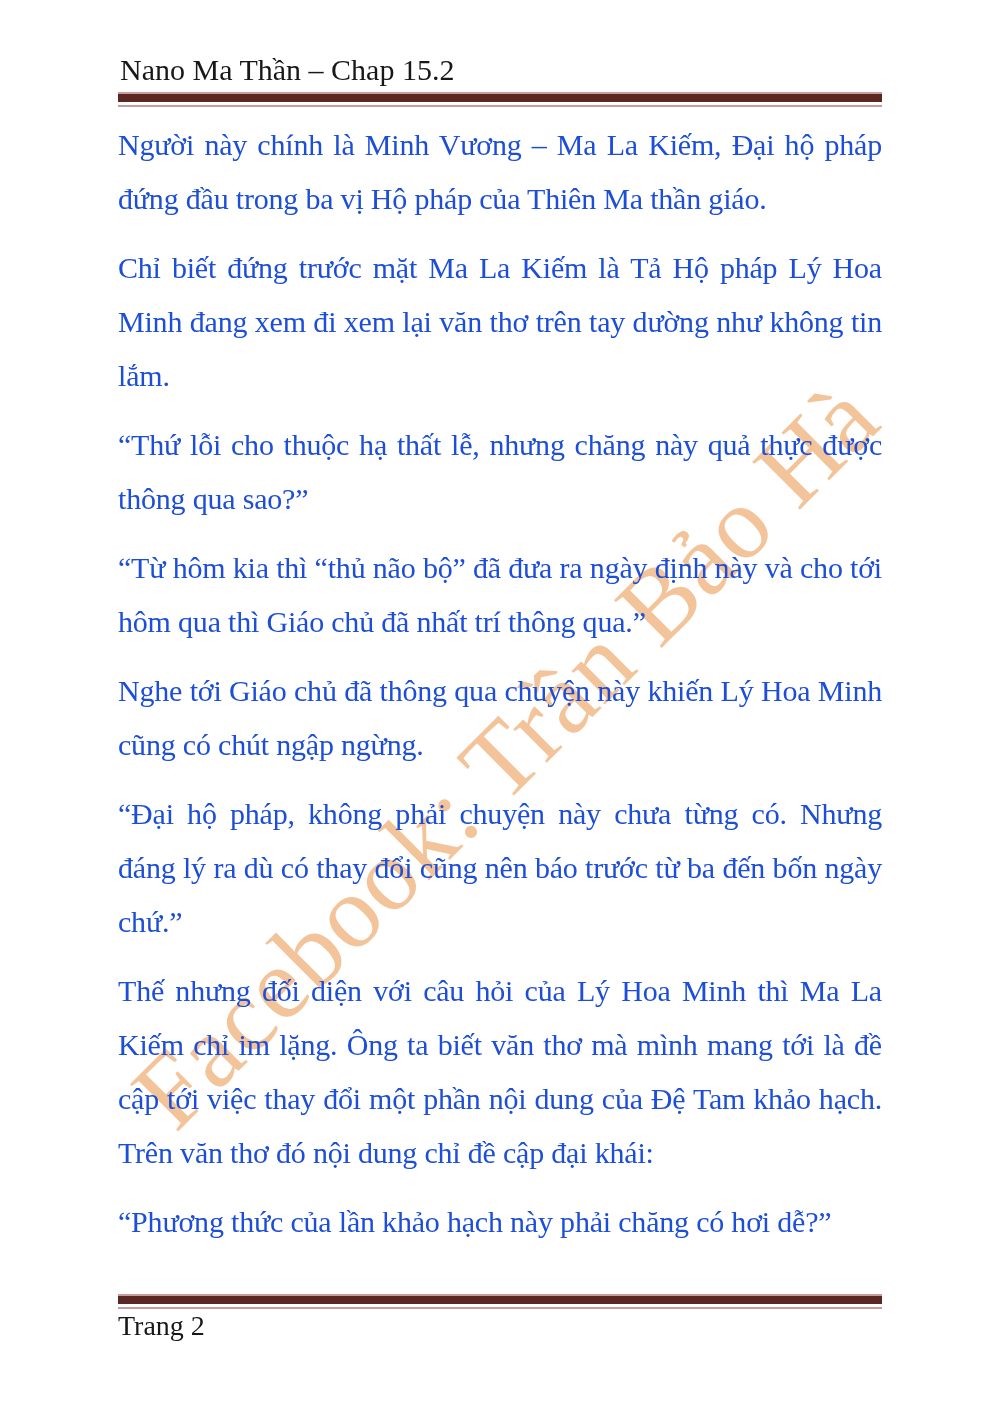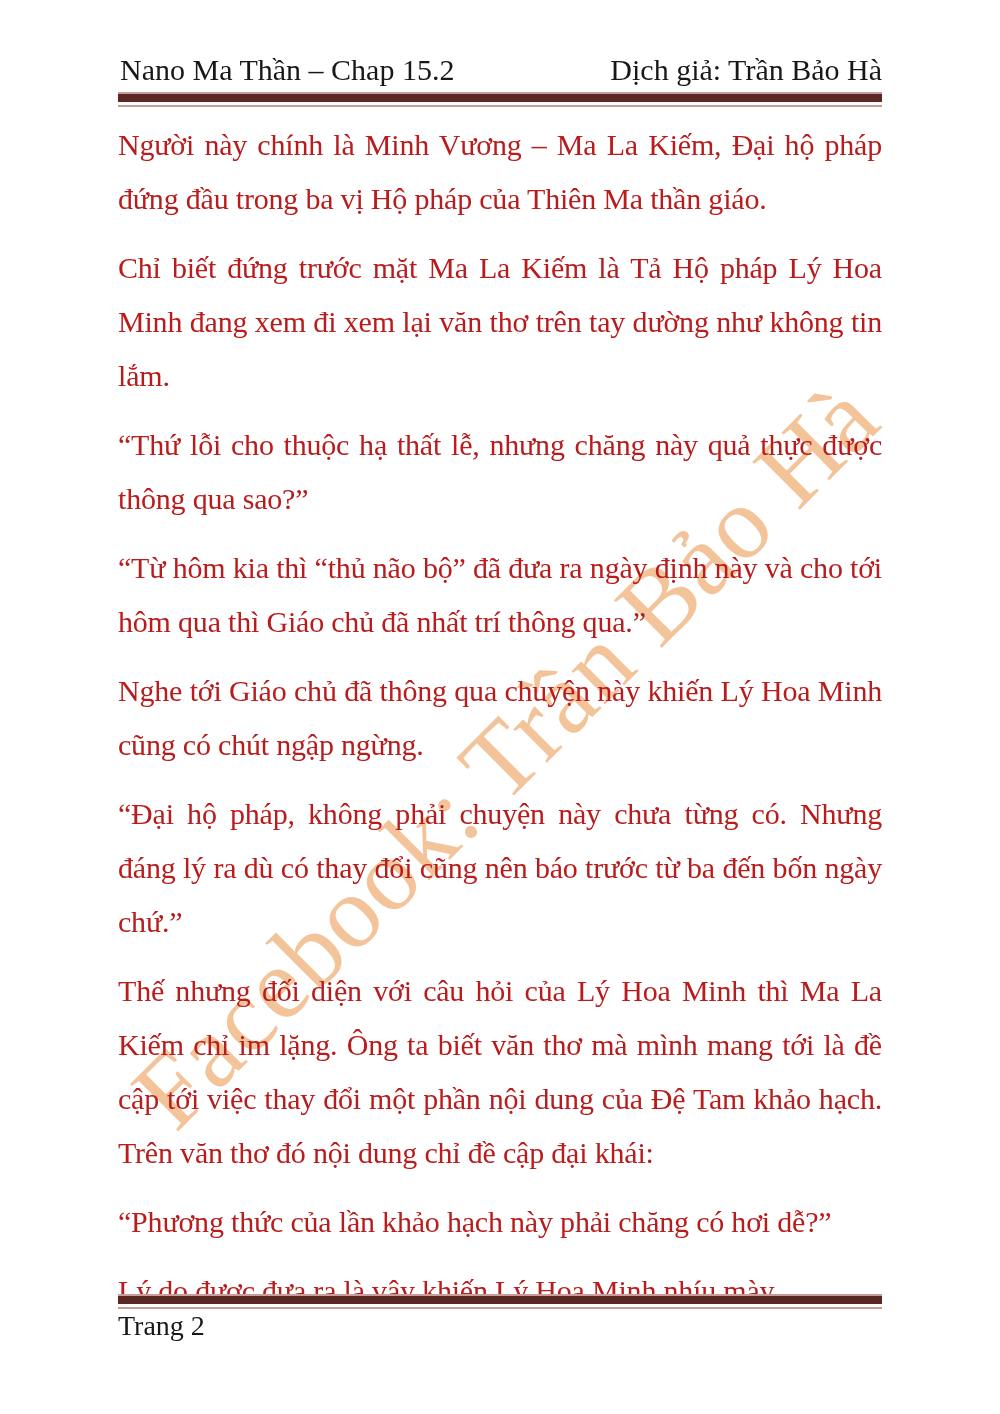--- a/index.html
+++ b/index.html
@@ -61,61 +61,59 @@
     left: 118px;
     right: 118px;
     z-index: 1;
   }
   .content p {
     margin: 0 0 15px 0;
     font-size: 30px;
     line-height: 54px;
     letter-spacing: -0.2px;
     text-align: justify;
-    color: #b91c1c;
+    color: #1d4ed8;
   }
   
   .footer {
     position: absolute;
     top: 1310px;
     left: 118px;
     right: 118px;
     font-size: 28px;
     z-index: 1;
   }
 </style>
 </head>
 <body>
 
 <div class="page">
 
   <div class="watermark">Facebook: Trần Bảo Hà</div>
 
   <div class="header">
     <span>Nano Ma Thần – Chap 15.2</span>
-    <span>Dịch giả: Trần Bảo Hà</span>
   </div>
 
   <div class="rule header-rule">
     <div class="thin-top"></div>
     <div class="thick"></div>
     <div class="gap"></div>
     <div class="thin-bottom"></div>
   </div>
 
   <div class="content">
     <p>Người này chính là Minh Vương – Ma La Kiếm, Đại hộ pháp đứng đầu trong ba vị Hộ pháp của Thiên Ma thần giáo.</p>
     <p>Chỉ biết đứng trước mặt Ma La Kiếm là Tả Hộ pháp Lý Hoa Minh đang xem đi xem lại văn thơ trên tay dường như không tin lắm.</p>
     <p>“Thứ lỗi cho thuộc hạ thất lễ, nhưng chăng này quả thực được thông qua sao?”</p>
     <p>“Từ hôm kia thì “thủ não bộ” đã đưa ra ngày định này và cho tới hôm qua thì Giáo chủ đã nhất trí thông qua.”</p>
     <p>Nghe tới Giáo chủ đã thông qua chuyện này khiến Lý Hoa Minh cũng có chút ngập ngừng.</p>
     <p>“Đại hộ pháp, không phải chuyện này chưa từng có. Nhưng đáng lý ra dù có thay đổi cũng nên báo trước từ ba đến bốn ngày chứ.”</p>
     <p>Thế nhưng đối diện với câu hỏi của Lý Hoa Minh thì Ma La Kiếm chỉ im lặng. Ông ta biết văn thơ mà mình mang tới là đề cập tới việc thay đổi một phần nội dung của Đệ Tam khảo hạch. Trên văn thơ đó nội dung chỉ đề cập đại khái:</p>
     <p>“Phương thức của lần khảo hạch này phải chăng có hơi dễ?”</p>
-    <p>Lý do được đưa ra là vậy khiến Lý Hoa Minh nhíu mày.</p>
   </div>
 
   <div class="rule footer-rule">
     <div class="thin-top"></div>
     <div class="thick"></div>
     <div class="gap"></div>
     <div class="thin-bottom"></div>
   </div>
 
   <div class="footer">

